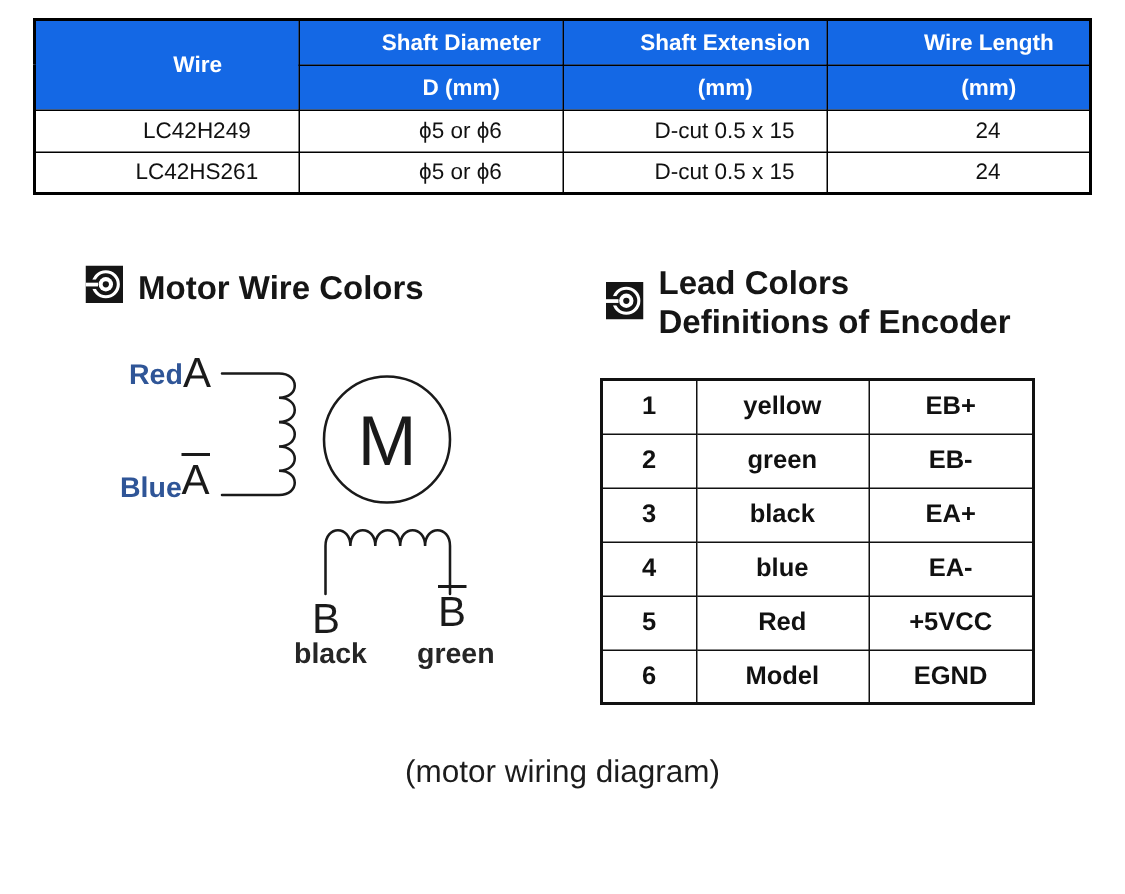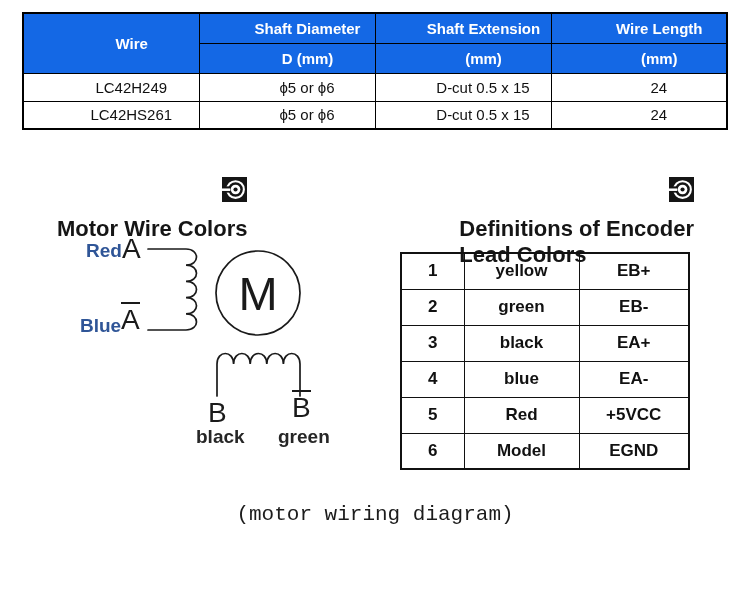--- a/index.html
+++ b/index.html
@@ -13,39 +13,39 @@
   .page{position:relative;width:750px;height:596px;background:#ffffff;overflow:hidden;}
 
   
   .spec-table{position:absolute;left:22px;top:12px;width:706px;border-collapse:collapse;table-layout:fixed;}
   .spec-table th,.spec-table td{border:1.5px solid #000;text-align:center;vertical-align:middle;font-size:15px;}
   .spec-table{border:2px solid #000;}
   .spec-table th{background:var(--blue);color:#fff;font-weight:700;height:30px;padding-left:41px;}
   .spec-table td{height:28px;color:#111;font-weight:400;padding-left:40px;}
 
   
-  .section-heading{position:absolute;display:flex;align-items:flex-end;gap:10px;flex-direction:column;}
+  .section-heading{position:absolute;display:flex;align-items:center;gap:10px;}
   .section-heading .title{font-size:22px;font-weight:600;color:#151515;line-height:26px;}
   .bullet-icon{flex:0 0 auto;margin-top:1px;}
 
   
   .lbl{position:absolute;white-space:nowrap;}
   .wire-color{font-size:19px;color:var(--wire-blue);font-weight:600;}
   .phase-letter{font-size:28px;color:var(--ink);font-weight:400;}
   .phase-color{font-size:19px;color:#262626;font-weight:600;}
   .overbar{display:inline-block;border-top:2.5px solid var(--ink);padding-top:1px;line-height:1.05;}
 
   .diagram-svg{position:absolute;left:0;top:0;pointer-events:none;}
 
   
   .encoder-table{position:absolute;left:400px;top:252px;border-collapse:collapse;table-layout:fixed;border:2.2px solid #111;}
   .encoder-table td{border:1.6px solid #111;text-align:center;vertical-align:middle;height:36px;font-size:17px;font-weight:600;color:#111;}
 
   
-  .caption{position:absolute;left:0;top:503px;width:750px;text-align:center;font-size:21px;color:#1c1c1c;font-family:Liberation Mono, monospace;}
+  .caption{position:absolute;left:0;top:503px;width:750px;text-align:center;font-size:21px;color:#1c1c1c;}
 </style>
 </head>
 <body>
 
 <div class="page">
 
   <table class="spec-table">
     <tbody>
         <tr>
       <th rowspan="2">Wire</th>
@@ -92,22 +92,22 @@
       <svg width="25" height="25" viewBox="0 0 24 24">
         <rect width="24" height="24" fill="#151515"></rect>
         <circle cx="13" cy="12" r="8" fill="none" stroke="#fff" stroke-width="2"></circle>
         <rect x="1" y="9" width="6" height="6" fill="#151515"></rect>
         <rect x="0" y="11" width="8" height="2.4" fill="#fff"></rect>
         <circle cx="13" cy="12" r="4.6" fill="#fff"></circle>
         <circle cx="13" cy="12" r="2" fill="#151515"></circle>
       </svg>
     </span>
     <div class="title">
+      <div>Lead Colors</div>
       <div>Definitions of Encoder</div>
-      <div>Lead Colors</div>
     </div>
   </div>
 
   <svg class="diagram-svg" width="750" height="596" viewBox="0 0 750 596">
 
     <path d="M 148 249 h 38
          c 14 0 14 16.2 0 16.2
          c 14 0 14 16.2 0 16.2
          c 14 0 14 16.2 0 16.2
          c 14 0 14 16.2 0 16.2

